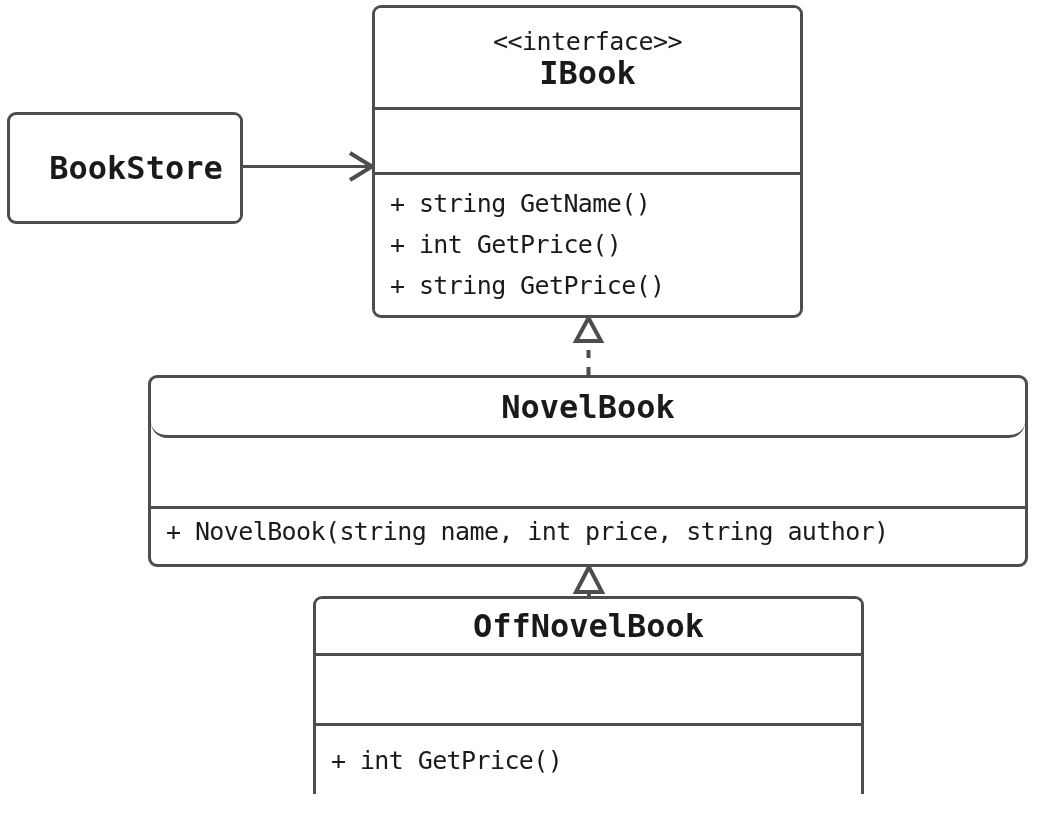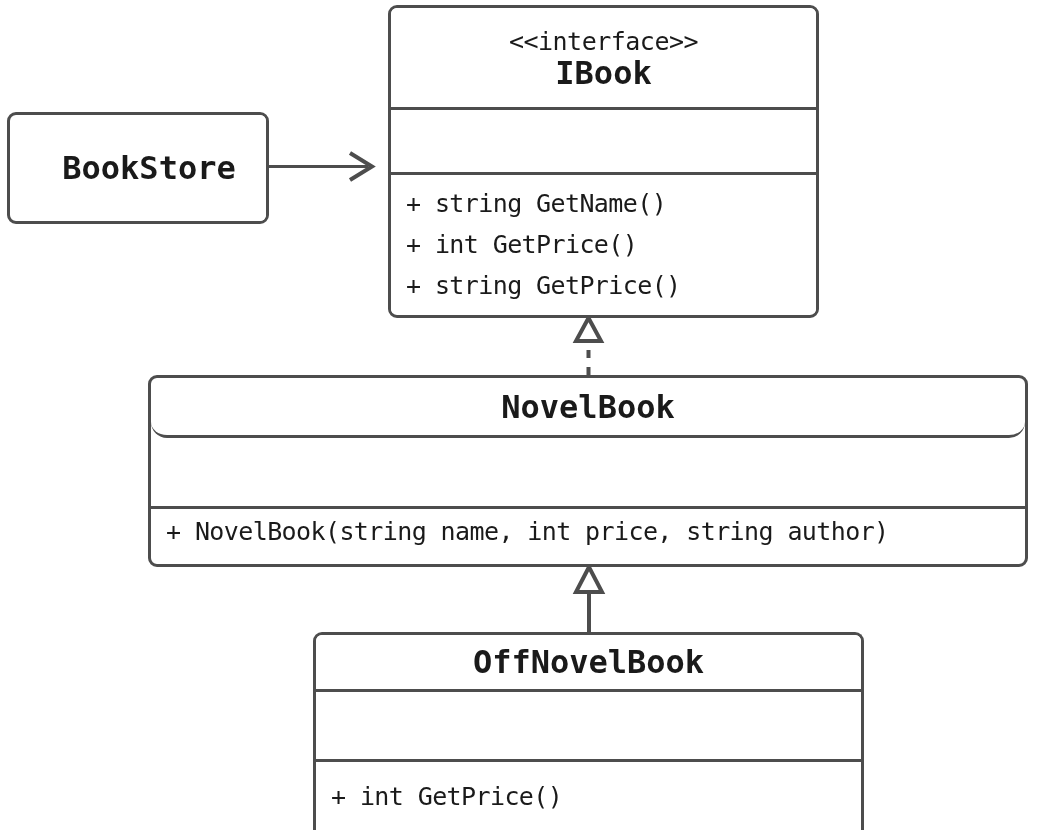--- a/index.html
+++ b/index.html
@@ -97,27 +97,27 @@
       <line x1="588.5" y1="375" x2="588.5" y2="340" stroke="#4d4d4d" stroke-width="4" stroke-dasharray="8 9"></line>
       <path d="M 588.5 318 L 576 341 L 601 341 Z" fill="#ffffff" stroke="#4d4d4d" stroke-width="4" stroke-linejoin="miter"></path>
     </g>
 
     <g>
       <line x1="589" y1="632" x2="589" y2="592" stroke="#4d4d4d" stroke-width="4"></line>
       <path d="M 589 567 L 576 592 L 602 592 Z" fill="#ffffff" stroke="#4d4d4d" stroke-width="4" stroke-linejoin="miter"></path>
     </g>
   </svg>
 
-  <div class="uml-class" style="left:7px; top:112px; width:262px; height:112px;padding-left:22px;">
+  <div class="uml-class" style="left:7px; top:112px; width:236px; height:112px;padding-left:22px;">
     <div class="compartment class-title" style="height:106px;">
       <div class="class-name">BookStore</div>
     </div>
   </div>
 
-  <div class="uml-class" style="left:388px; top:5px; width:431px; height:313px;">
+  <div class="uml-class" style="left:372px; top:5px; width:431px; height:313px;">
     <div class="compartment divided class-title" style="height:102px;">
       <div class="stereotype">&lt;&lt;interface&gt;&gt;</div>
       <div class="class-name">IBook</div>
     </div>
     <div class="compartment divided empty-compartment" style="height:65px;"></div>
     <div class="compartment members" style="height:138px;">
       <div class="member-row">+ string GetName()</div>
       <div class="member-row">+ int GetPrice()</div>
       <div class="member-row">+ string GetPrice()</div>
     </div>
@@ -126,21 +126,21 @@
   <div class="uml-class" style="left:148px; top:375px; width:880px; height:192px;">
     <div class="compartment divided class-title" style="height:60px;border-radius:16px;">
       <div class="class-name">NovelBook</div>
     </div>
     <div class="compartment divided empty-compartment" style="height:71px;"></div>
     <div class="compartment members" style="height:45px;">
       <div class="member-row">+ NovelBook(string name, int price, string author)</div>
     </div>
   </div>
 
-  <div class="uml-class" style="left:313px; top:632px; width:551px; height:198px; border-bottom:none; border-bottom-left-radius:0; border-bottom-right-radius:0;">
+  <div class="uml-class" style="left:313px; top:596px; width:551px; height:198px; border-bottom:none; border-bottom-left-radius:0; border-bottom-right-radius:0;">
     <div class="compartment divided class-title" style="height:57px;">
       <div class="class-name">OffNovelBook</div>
     </div>
     <div class="compartment divided empty-compartment" style="height:70px;"></div>
     <div class="compartment members" style="height:68px;">
       <div class="member-row">+ int GetPrice()</div>
     </div>
   </div>
 
 </div>

